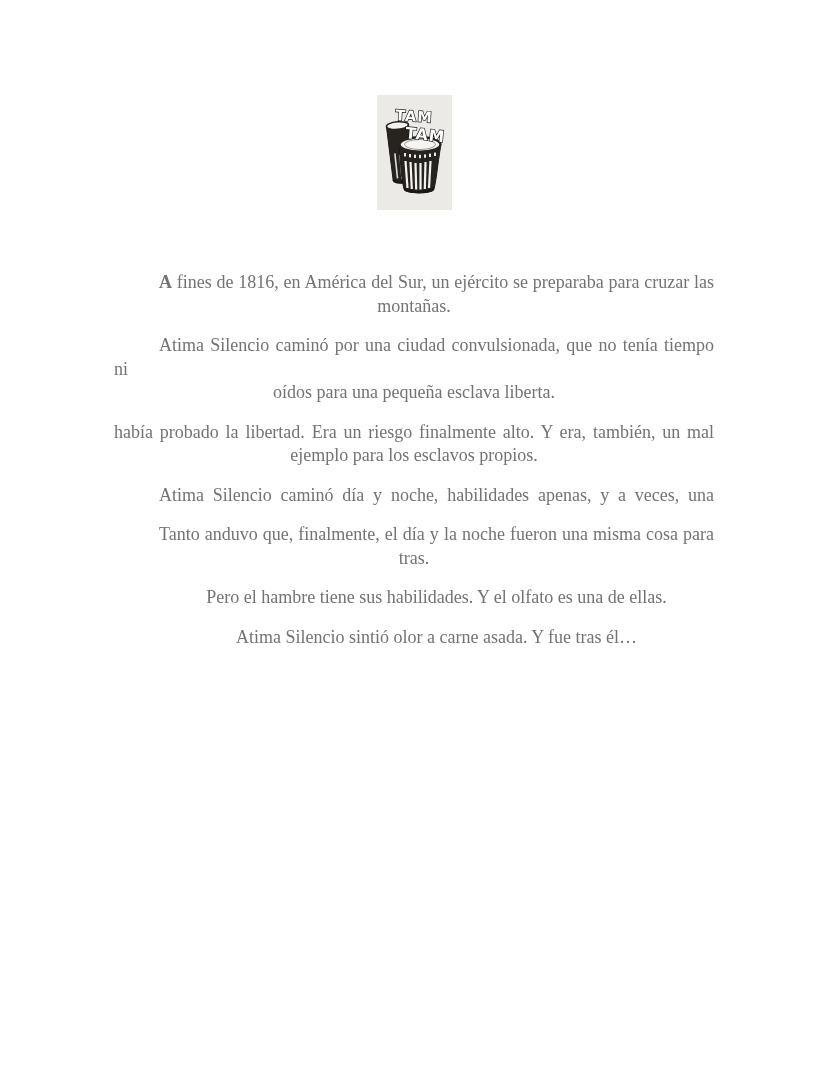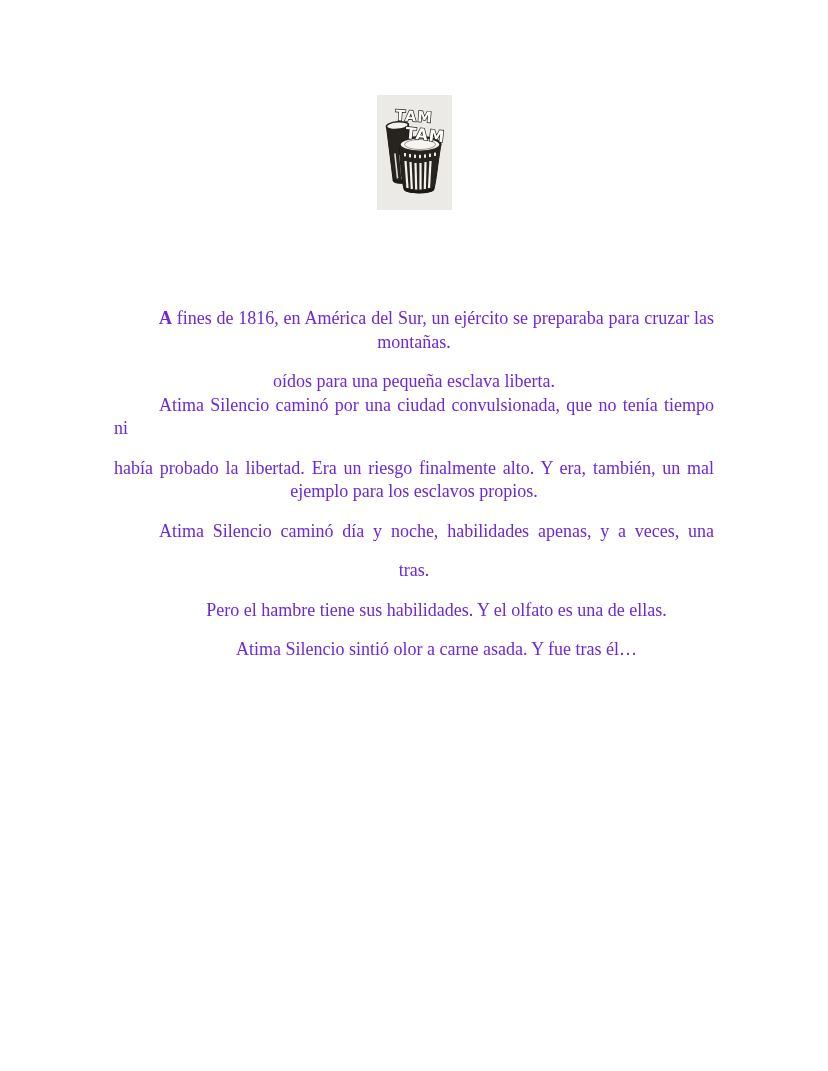--- a/index.html
+++ b/index.html
@@ -85,37 +85,38 @@
 
         <ellipse cx="43" cy="49.5" rx="20.5" ry="7.2" stroke="#27231f" stroke-width="2.4" fill="#f6f5f2"></ellipse>
         <ellipse cx="43" cy="49.5" rx="15.5" ry="5" fill="none" stroke="#27231f" stroke-width="0.8" opacity="0.55"></ellipse>
       </g>
 
       <text class="tam-text" x="18" y="25" font-size="14.5" transform="rotate(4 18 25)" fill="#ffffff" stroke="#211e1a" stroke-width="1.4" paint-order="stroke">TAM</text>
       <text class="tam-text" x="28" y="43" font-size="15.5" transform="rotate(6 28 43)" fill="#ffffff" stroke="#211e1a" stroke-width="1.4" paint-order="stroke">TAM</text>
     </svg>
   </figure>
 
-  <main class="textblock" id="textblock" style="color: #6d28d9; margin-top: 36px;">
+  <main class="textblock" id="textblock" style="color: #737373;">
       <div class="para">
         <div class="line first just"><span class="b">A</span><span> fines de 1816, en América del Sur, un ejército se preparaba para cruzar las</span></div>
         <div class="line"><span>montañas.</span></div>
       </div>
       <div class="para">
+        <div class="line first just"><span>Atima Silencio caminó por una ciudad convulsionada, que no tenía tiempo ni</span></div>
         <div class="line"><span>oídos para una pequeña esclava liberta.</span></div>
-        <div class="line first just"><span>Atima Silencio caminó por una ciudad convulsionada, que no tenía tiempo ni</span></div>
       </div>
       <div class="para">
         <div class="line just"><span>había probado la libertad. Era un riesgo finalmente alto. Y era, también, un mal</span></div>
         <div class="line"><span>ejemplo para los esclavos propios.</span></div>
       </div>
       <div class="para">
         <div class="line first just"><span>Atima Silencio caminó día y noche, habilidades apenas, y a veces, una</span></div>
       </div>
       <div class="para">
+        <div class="line first just"><span>Tanto anduvo que, finalmente, el día y la noche fueron una misma cosa para</span></div>
         <div class="line"><span>tras.</span></div>
       </div>
       <div class="para">
         <div class="line first"><span>Pero el hambre tiene sus habilidades. Y el olfato es una de ellas.</span></div>
       </div>
       <div class="para">
         <div class="line first"><span>Atima Silencio sintió olor a carne asada. Y fue tras él…</span></div>
       </div>
     </main>
 

